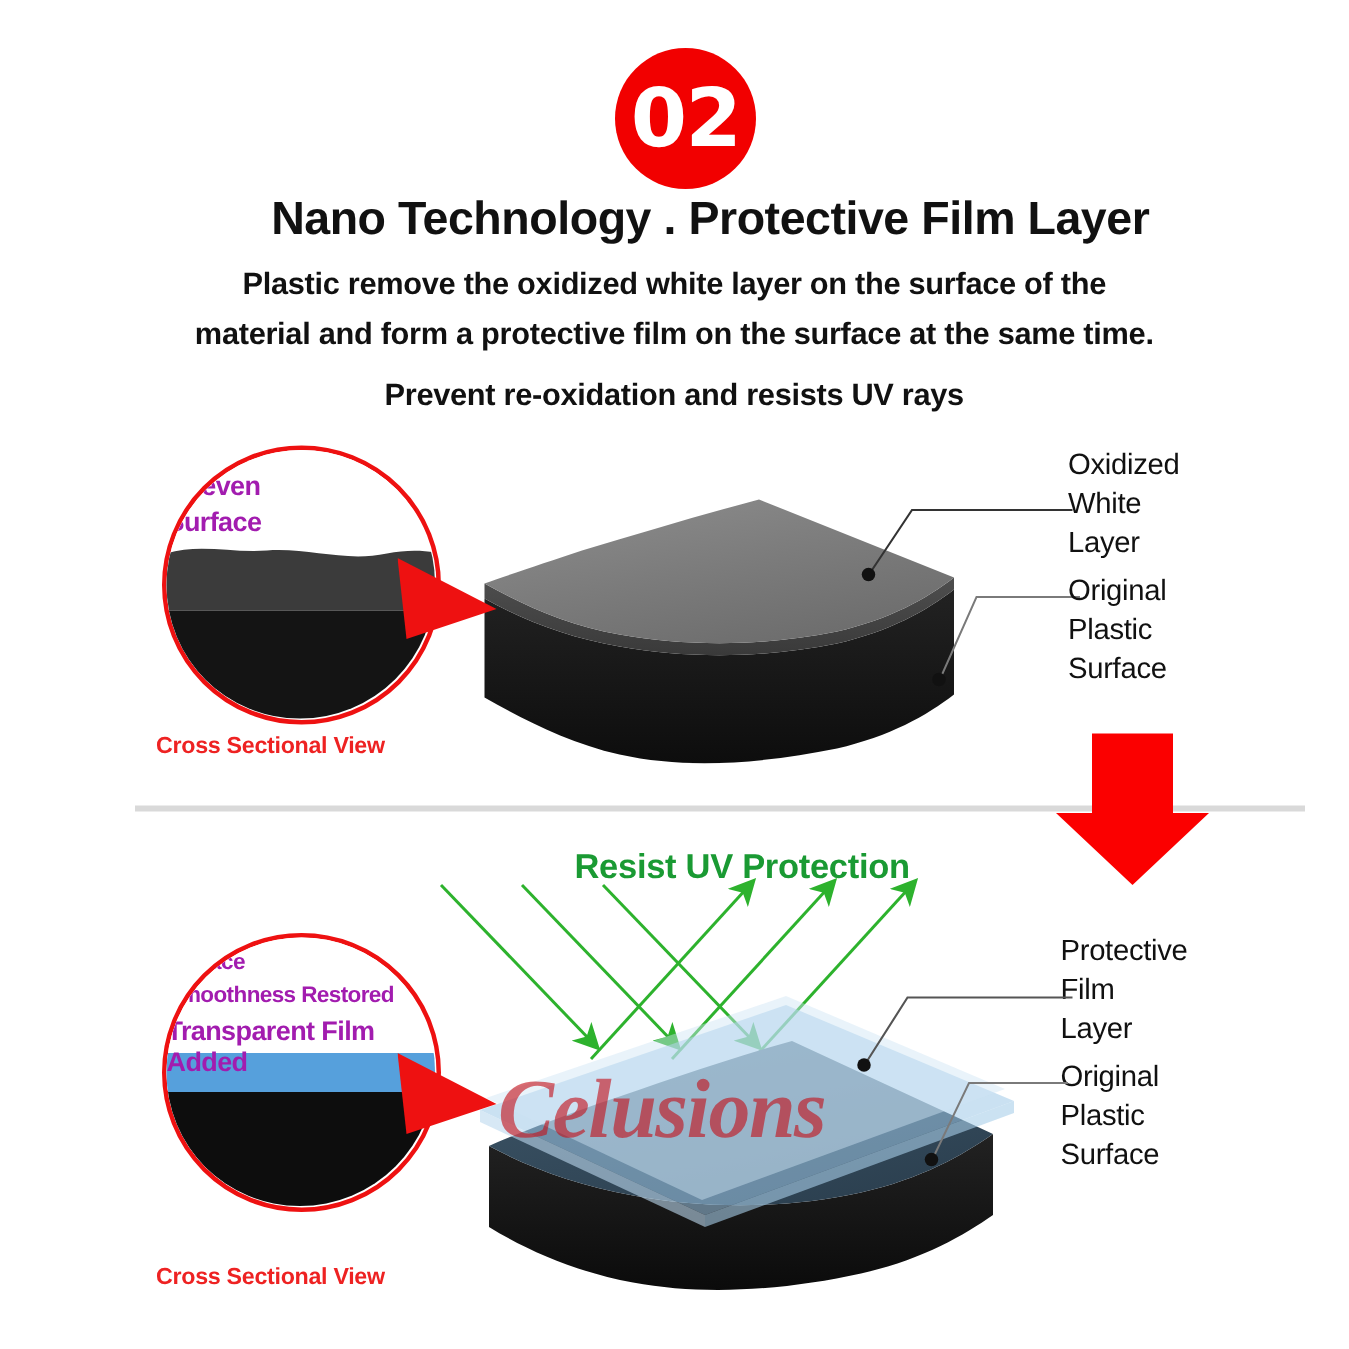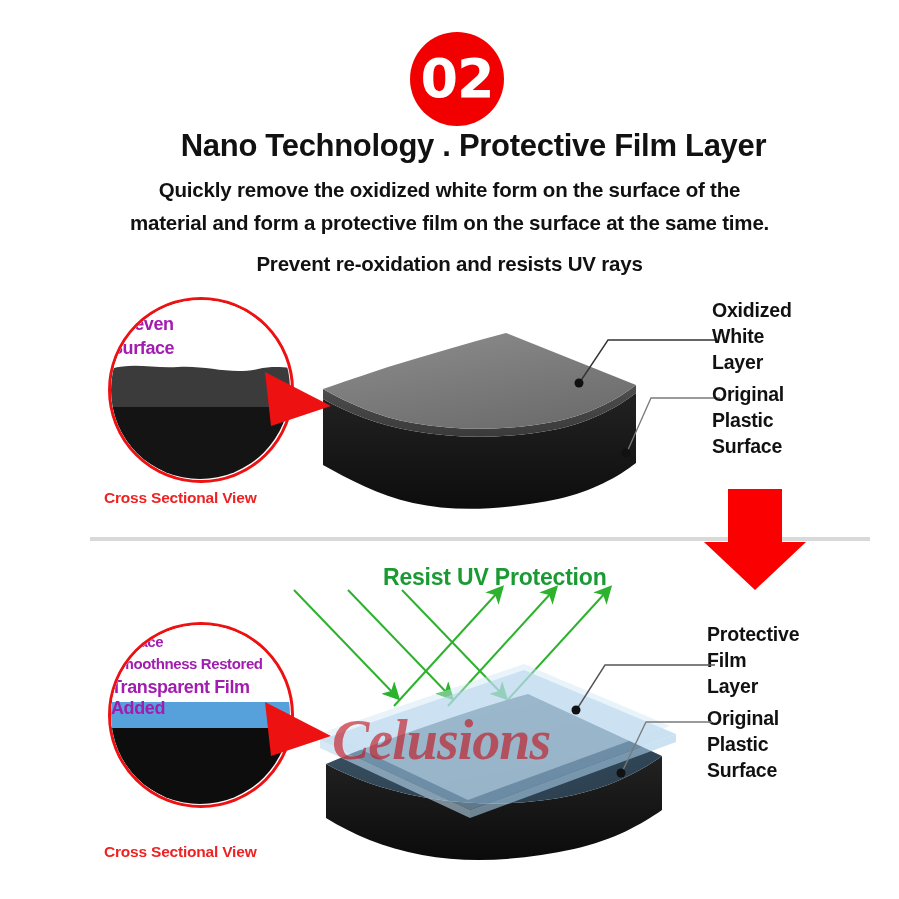--- a/index.html
+++ b/index.html
@@ -56,21 +56,21 @@
   
   #block-top{position:absolute;left:318px;top:327px;width:340px;height:190px;}
   #block-bottom{position:absolute;left:318px;top:652px;width:360px;height:215px;}
   #uv-arrows{position:absolute;left:286px;top:578px;width:400px;height:140px;}
 
   #uv-caption{position:absolute;left:383px;top:564px;font-size:23px;
     font-weight:bold;color:#1a9a33;letter-spacing:-0.2px;}
 
   
   .leader{position:absolute;}
-  .side-label{position:absolute;color:#111111;font-size:19.5px;font-weight:bold;
+  .side-label{position:absolute;color:#111111;font-size:19.5px;font-weight:normal;
     letter-spacing:-0.2px;line-height:26px;text-align:left;}
   #label-oxidized{left:712px;top:297px;}
   #label-original-top{left:712px;top:381px;}
   #label-protective{left:707px;top:621px;}
   #label-original-bot{left:707px;top:705px;}
 
   
   #watermark{position:absolute;left:332px;top:708px;font-size:56px;
     font-weight:bold;font-style:italic;color:rgba(196,18,28,0.62);
     letter-spacing:-1px;white-space:nowrap;z-index:9;pointer-events:none;
@@ -80,21 +80,21 @@
 <body>
 
 <div class="stage">
 
   <div id="badge-02">
     <span class="num">02</span>
   </div>
 
   <div id="page-title">Nano Technology . Protective Film Layer</div>
 
-  <div class="desc" id="desc-l1">Quickly remove the oxidized white form on the surface of the</div>
+  <div class="desc" id="desc-l1">Plastic remove the oxidized white layer on the surface of the</div>
   <div class="desc" id="desc-l3">Prevent re-oxidation and resists UV rays</div>
   <div class="desc" id="desc-l2">material and form a protective film on the surface at the same time.</div>
 
   <div class="callout" id="callout-top">
     <svg width="180" height="180" viewBox="0 0 180 180" style="position:absolute;left:-1px;top:-1px;">
       <defs>
         <clipPath id="clipTop">
             <circle cx="90" cy="90" r="90"></circle>
           </clipPath>
       </defs>

